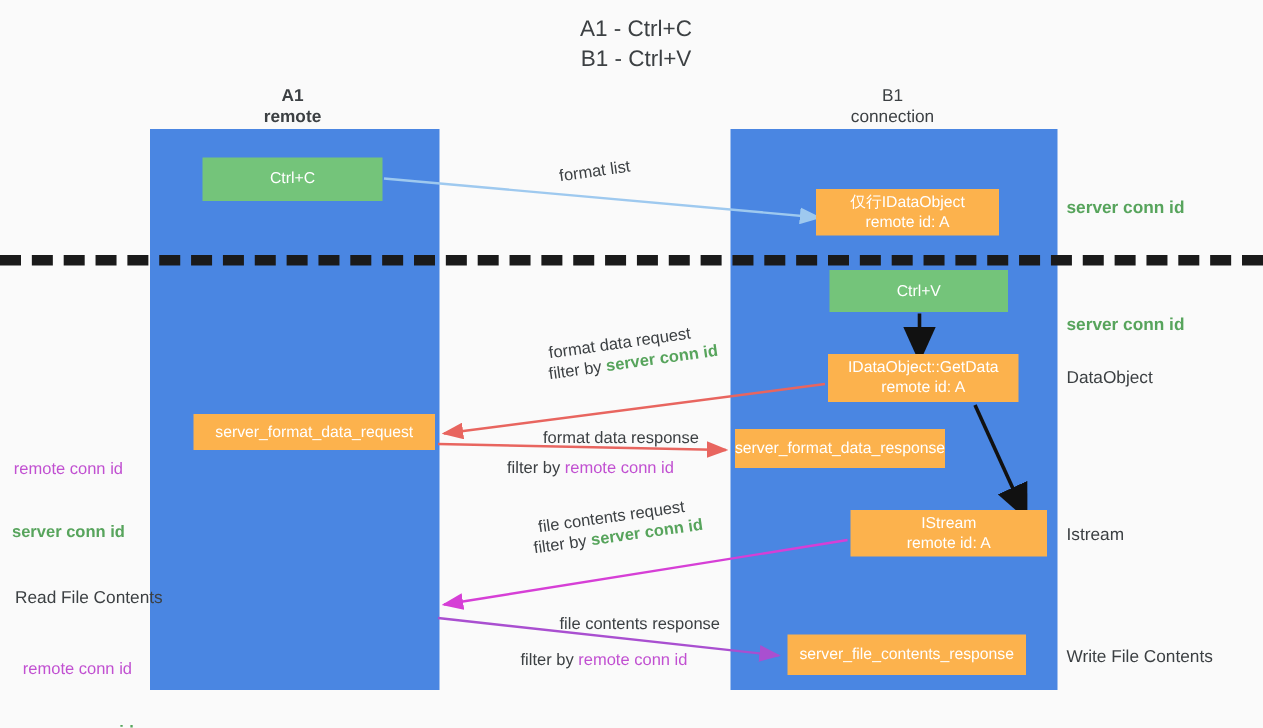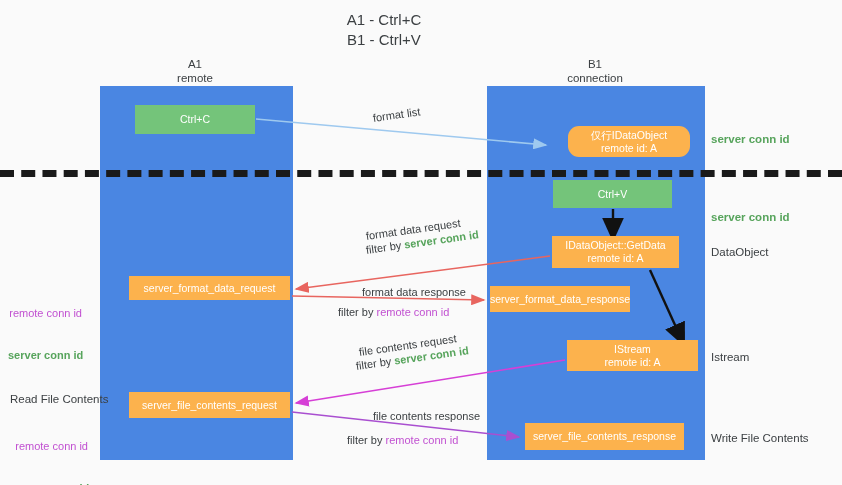--- a/index.html
+++ b/index.html
@@ -26,31 +26,32 @@
 
   
   .title {
     left: 0; top: 10px;
     width: 768px;
     text-align: center;
     font-size: 15px;
     line-height: 20px;
     color: #3c4043;
     white-space: pre;
+    padding-left: 40px;
   }
 
   
   .col-head {
     text-align: center;
     font-size: 11.5px;
     line-height: 14px;
     color: #3c4043;
     white-space: pre;
   }
-  #head-a1 { left: 120px; top: 57px; width: 150px; }
+  #head-a1 { left: 120px; top: 57px; width: 150px; font-weight: bold; }
   #head-b1 { left: 520px; top: 57px; width: 150px; }
 
   
   .lane {
     background: #4a86e2;
   }
   #lane-a1 { left: 100px; top: 86px; width: 193px; height: 374px; }
   #lane-b1 { left: 487px; top: 86px; width: 218px; height: 374px; }
 
   
@@ -64,21 +65,21 @@
     font-size: 10.5px;
     line-height: 13px;
     text-align: center;
     white-space: pre;
     padding: 12px 4px;
   }
   .box.green { background: #74c47a; }
   .box.orange { background: #fcb24d; }
 
   #box-ctrl-c { left: 135px; top: 105px; width: 120px; height: 29px; }
-  #box-idataobject { left: 568px; top: 126px; width: 122px; height: 31px; border-radius: 11px; }
+  #box-idataobject { left: 544px; top: 126px; width: 122px; height: 31px; }
   #box-ctrl-v { left: 553px; top: 180px; width: 119px; height: 28px; }
   #box-getdata { left: 552px; top: 236px; width: 127px; height: 32px; }
   #box-fmt-req { left: 129px; top: 276px; width: 161px; height: 20px; }
   #box-fmt-resp { left: 490px; top: 286px; width: 140px; height: 26px; }
   #box-istream { left: 567px; top: 340px; width: 131px; height: 31px; }
   #box-file-req { left: 129px; top: 392px; width: 161px; height: 26px; }
   #box-file-resp { left: 525px; top: 423px; width: 159px; height: 27px; }
 
   
   .side-label {
@@ -191,21 +192,20 @@
   <div class="abs box green" id="box-ctrl-c">Ctrl+C</div>
   <div class="abs box orange" id="box-idataobject">仅行IDataObject
 remote id: A</div>
   <div class="abs box green" id="box-ctrl-v">Ctrl+V</div>
   <div class="abs box orange" id="box-getdata">IDataObject::GetData
 remote id: A</div>
   <div class="abs box orange" id="box-fmt-req">server_format_data_request</div>
   <div class="abs box orange" id="box-fmt-resp">server_format_data_response</div>
   <div class="abs box orange" id="box-istream">IStream
 remote id: A</div>
-  <div class="abs box orange" id="box-file-req">server_file_contents_request</div>
   <div class="abs box orange" id="box-file-resp">server_file_contents_response</div>
 
   <div class="abs side-label green-txt" id="lbl-server-1">server conn id</div>
   <div class="abs side-label green-txt" id="lbl-server-2">server conn id</div>
   <div class="abs side-label dark-txt" id="lbl-dataobject">DataObject</div>
   <div class="abs side-label dark-txt" id="lbl-istream">Istream</div>
   <div class="abs side-label dark-txt" id="lbl-write-file">Write File Contents</div>
 
   <div class="abs stack-lbl" id="lbl-left-1">
     <div class="purple-txt">remote conn id</div>

